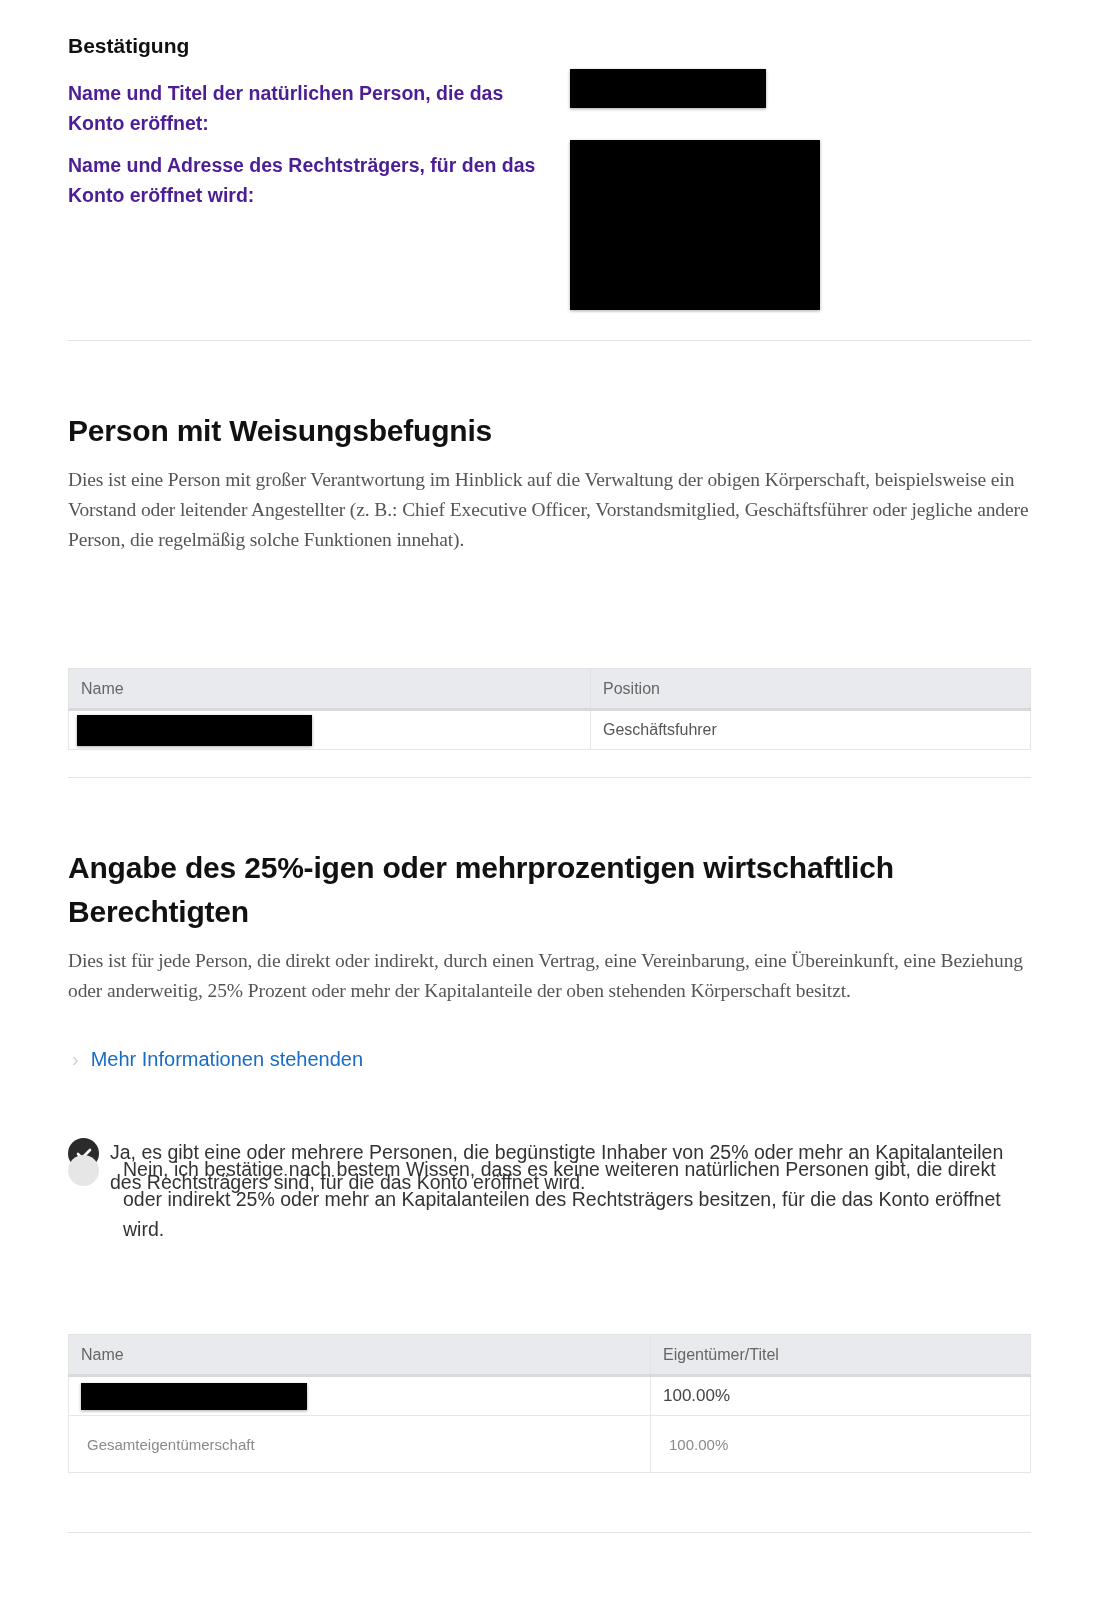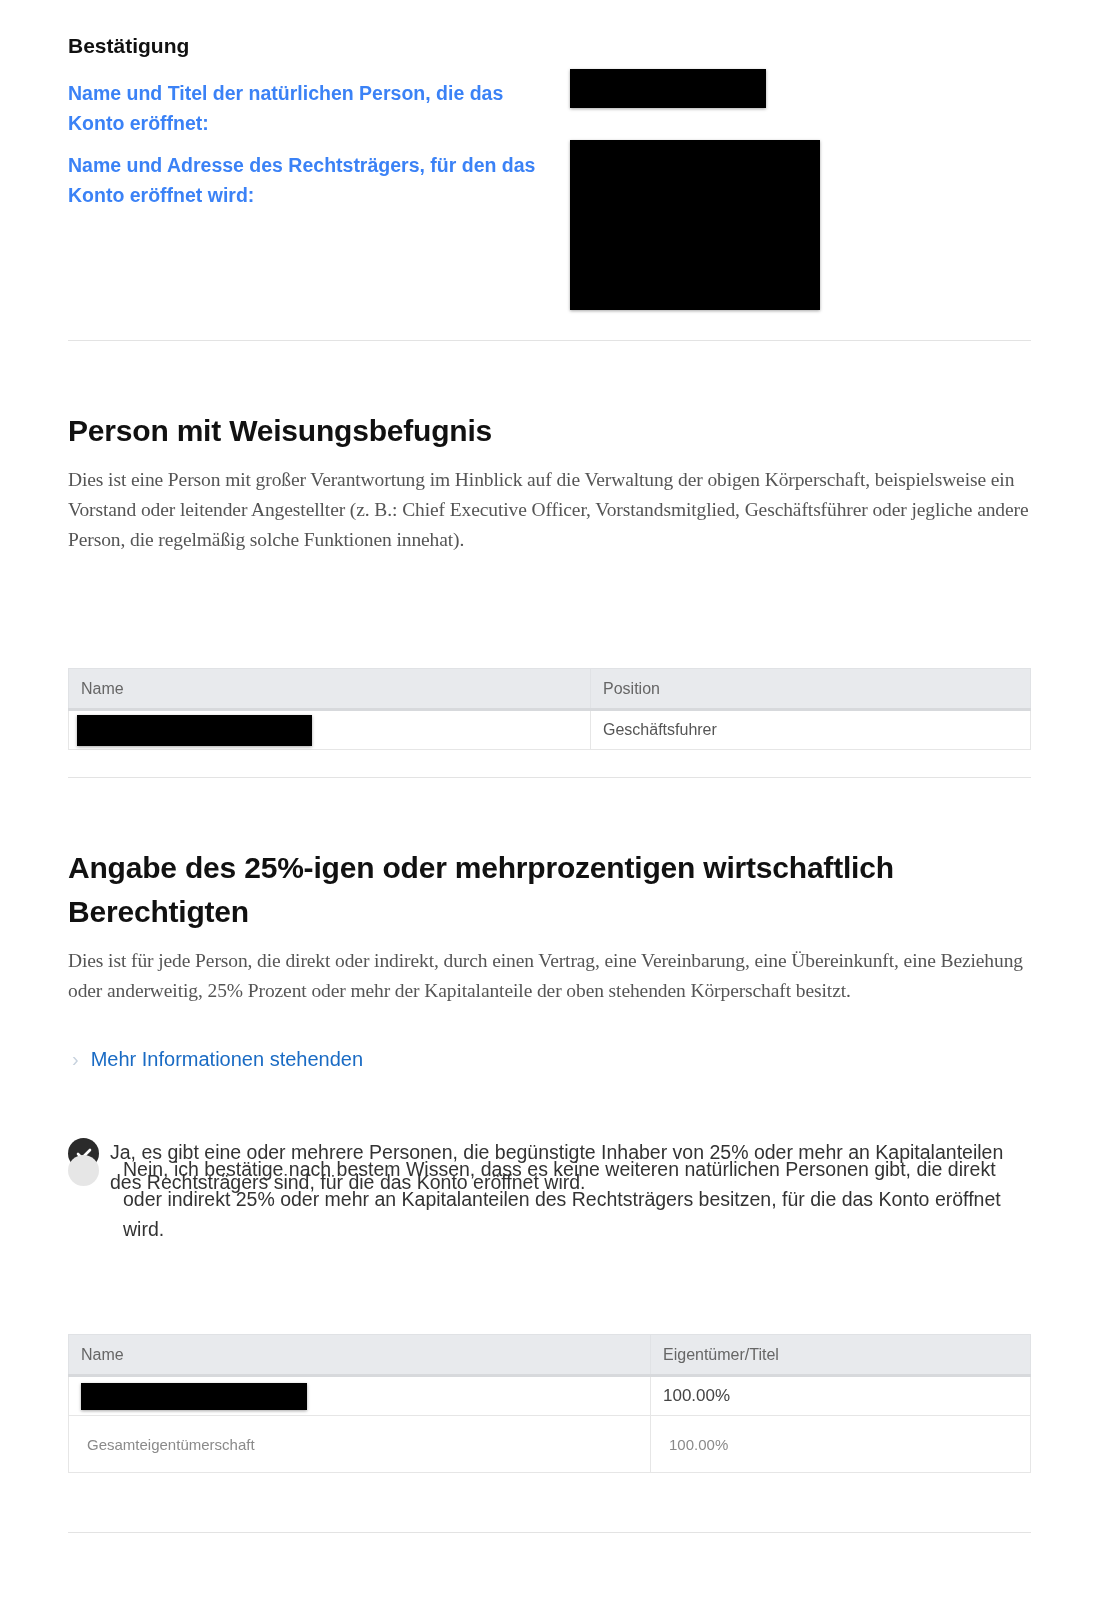--- a/index.html
+++ b/index.html
@@ -1,20 +1,20 @@
 <!DOCTYPE html>
 <html><head>
 <meta charset="utf-8">
 <style>
   html, body { margin: 0; padding: 0; background: #ffffff; }
   body { width: 1097px; height: 1600px; position: relative; overflow: hidden;
          font-family: "Liberation Sans", "DejaVu Sans", sans-serif; color: #4a4a4a; }
   .abs { position: absolute; }
   .h-small { font-size: 21px; font-weight: bold; color: #111; }
-  .label { font-size: 19.5px; font-weight: bold; color: #3b82f6; line-height: 30px; }
+  .label { font-size: 19.5px; font-weight: bold; color: #4c1d95; line-height: 30px; }
   .redact { background: #000; box-shadow: 0 1px 3px rgba(0,0,0,0.35); }
   .divider { height: 1px; background: #e3e3e3; left: 68px; width: 963px; }
   .h2 { font-size: 30px; font-weight: bold; color: #111; line-height: 44px; letter-spacing: -0.2px; }
   .para { font-size: 19.5px; color: #555; line-height: 30px; letter-spacing: -0.1px; font-family: Liberation Serif, serif; }
   table.grid { border-collapse: collapse; position: absolute; left: 68px; width: 963px;
                font-size: 16px; }
   table.grid th { background: #e8eaed; color: #666; font-weight: normal; text-align: left;
                   height: 39px; padding: 0 12px; border: 1px solid #e0e2e5;
                   border-bottom: 3px solid #d7d9dc; }
   table.grid td { border: 1px solid #e6e6e6; height: 38px; padding: 0 12px; color: #555;

